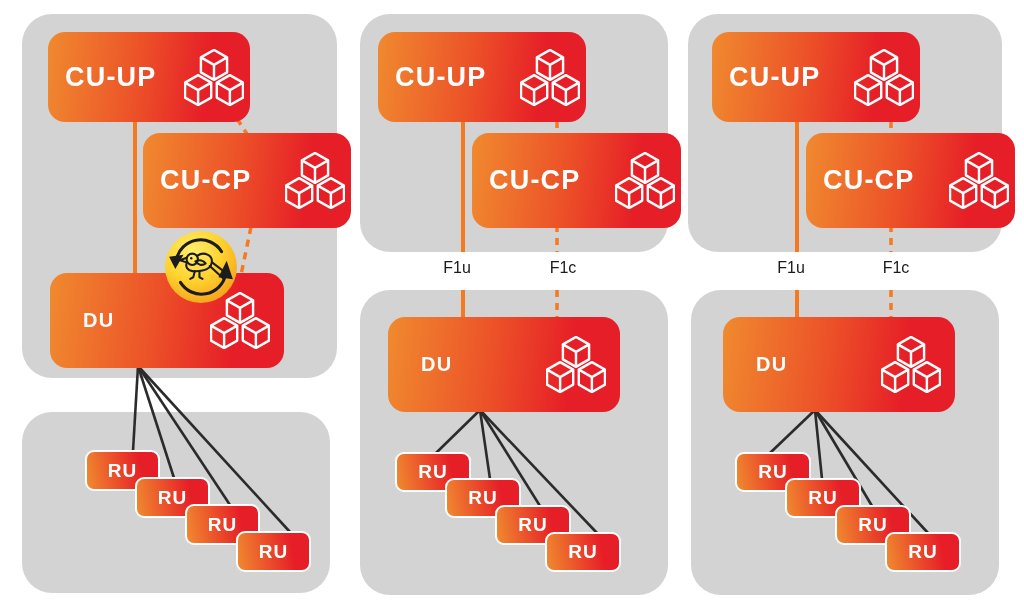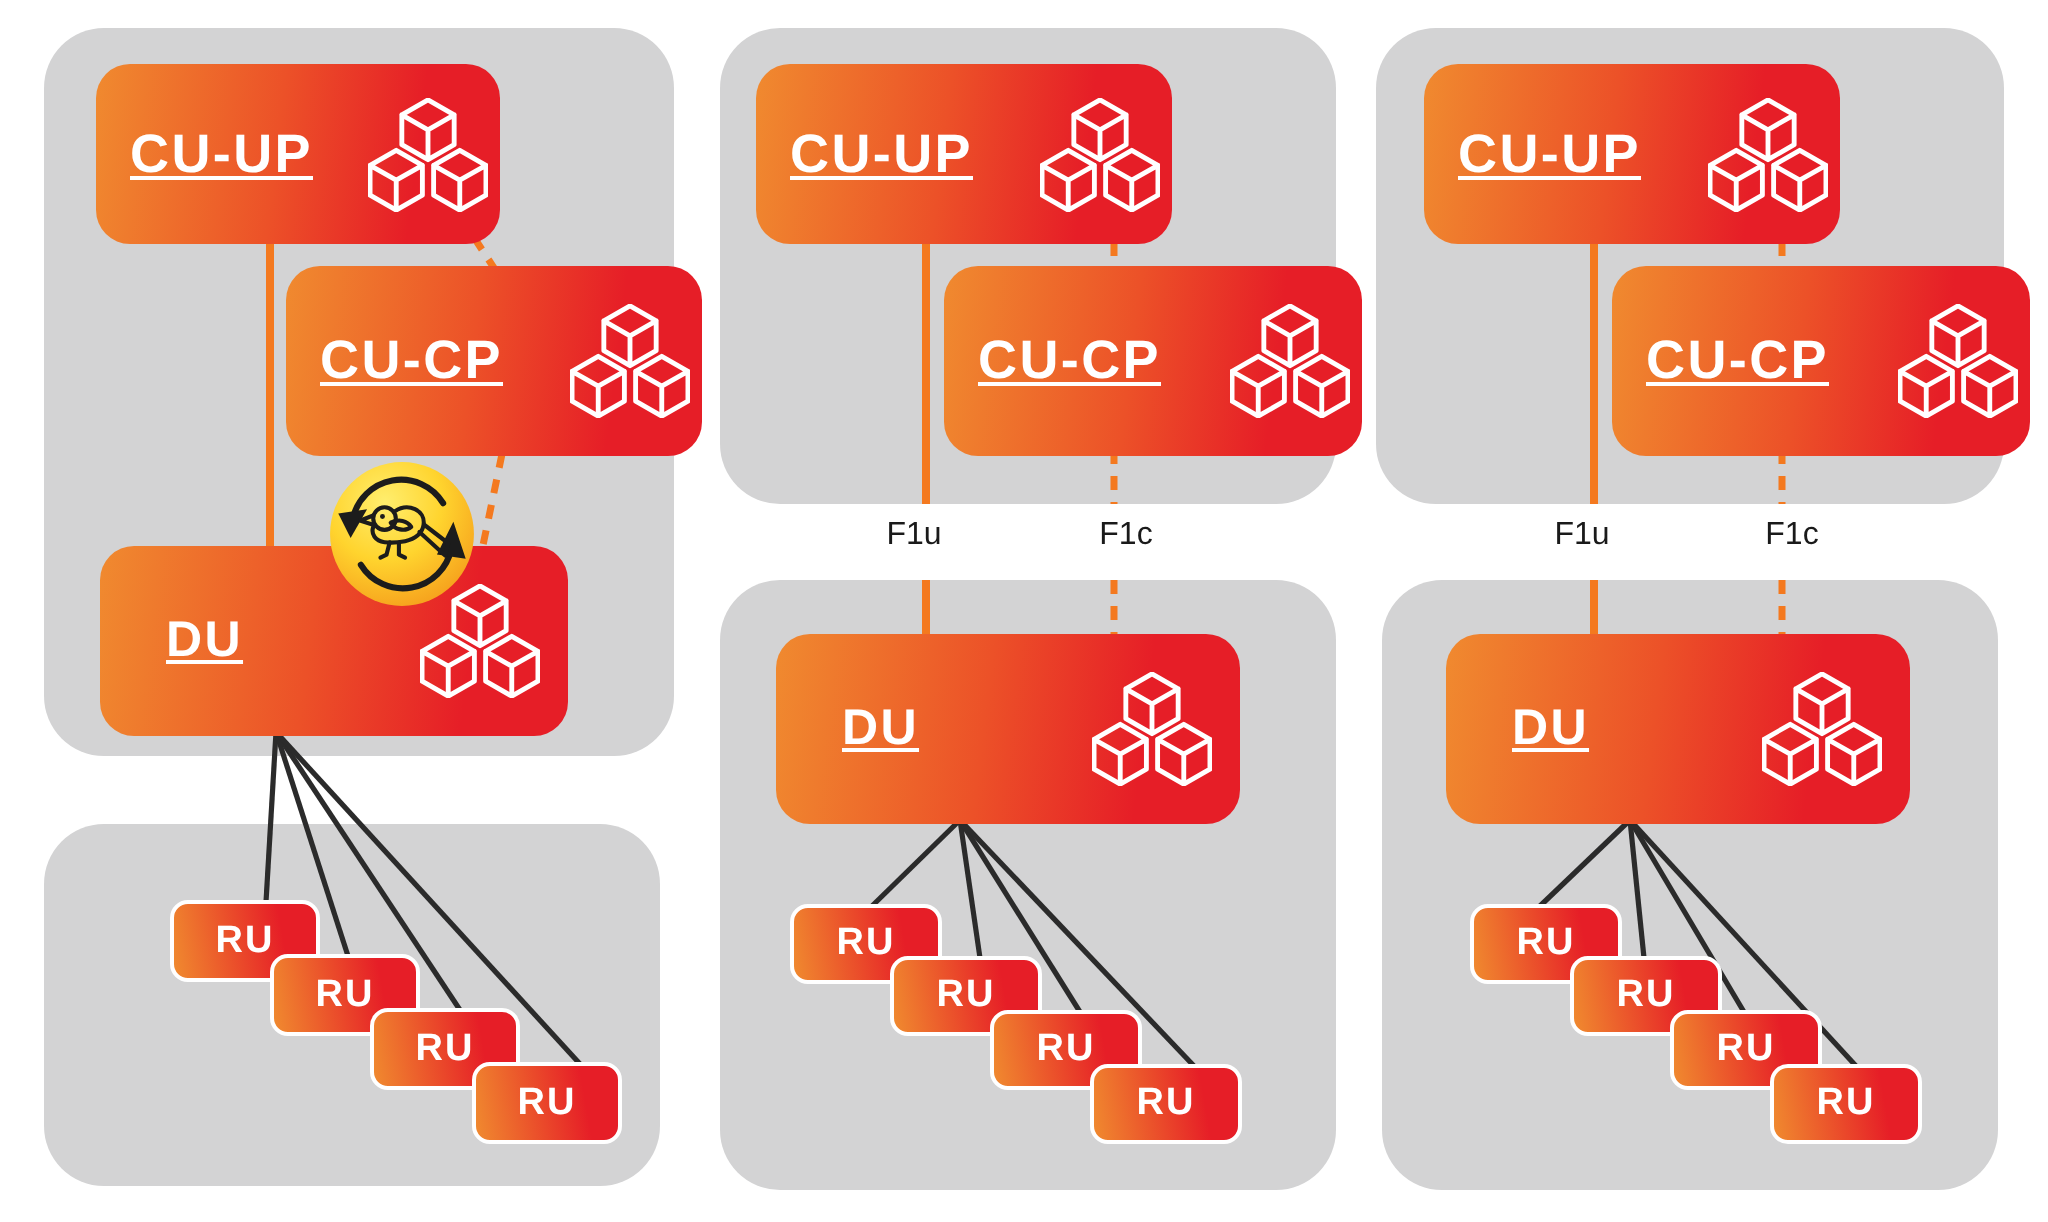--- a/index.html
+++ b/index.html
@@ -6,25 +6,25 @@
   .canvas{
     position:relative;width:1024px;height:611px;background:#ffffff;
     overflow:hidden;font-family:"Liberation Sans",sans-serif;
   }
   .gpanel{
     position:absolute;background:var(--panel-bg,#d3d3d4);border-radius:30px;
   }
   .node{
     position:absolute;color:var(--box-text,#ffffff);
     background:linear-gradient(97deg,var(--box-gradient-left,#f08a2f) 0%,#ec5128 45%,var(--box-gradient-right,#e61e27) 78%);
-    border-radius:17px;display:flex;align-items:center;justify-content:space-between;text-decoration:underline;
+    border-radius:17px;display:flex;align-items:center;justify-content:space-between;
   }
   .node .lbl{font-weight:600;letter-spacing:1.2px;}
   .cu{padding:0 6px 0 17px;font-size:27px;}
-  .du{padding:0 14px 0 33px;font-size:25px;}
+  .du{padding:0 14px 0 33px;font-size:20px;}
   .ru{
     position:absolute;border:2px solid #fff;border-radius:9px;
     background:linear-gradient(80deg,var(--box-gradient-left,#f08a2f) 0%,var(--box-gradient-right,#e61e27) 75%);
     display:flex;align-items:center;justify-content:center;
     color:var(--box-text,#ffffff);font-size:19px;font-weight:600;letter-spacing:1px;
   }
   .iface{
     position:absolute;width:64px;text-align:center;
     font-size:16px;font-weight:400;color:var(--interface-text,#1a1a1a);
   }

